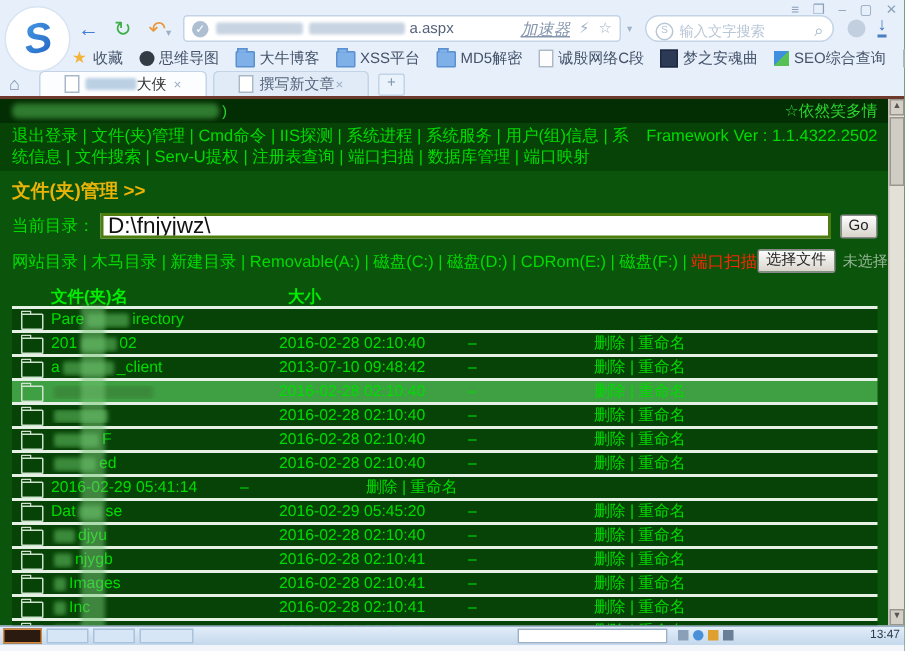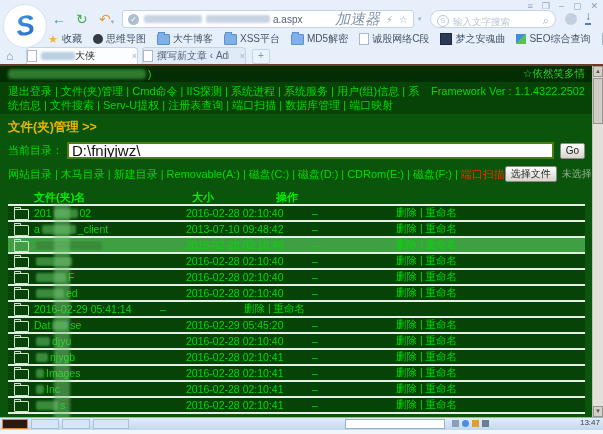--- a/index.html
+++ b/index.html
@@ -22,21 +22,21 @@
   .ic-refresh{left:76px;color:#3fae49}
   .ic-undo{left:99px;color:#e8993d}
   .ic-undo small{font-size:7px;color:#9fb0c4}
   .addressbar{position:absolute;left:122px;top:2px;width:292px;height:18px;background:#fff;
               border:1px solid #c3d4e6;border-radius:3px;display:flex;align-items:center;padding:0 5px;box-sizing:border-box}
   .shield{width:11px;height:11px;border-radius:50%;background:#aebfd2;color:#fff;font-size:8px;line-height:11px;
           text-align:center;margin-right:5px;flex:0 0 auto}
   .blob{display:inline-block;height:8px;border-radius:2px;background:#c9d4e2;filter:blur(1.2px);vertical-align:middle}
   .url-suffix{font-size:10px;color:#55637a;margin-left:3px;white-space:nowrap}
   .addr-right{margin-left:auto;display:flex;align-items:center;gap:6px}
-  .accel{font-size:15px;font-style:italic;color:#8696ad;white-space:nowrap}
+  .accel{font-size:11px;font-style:italic;color:#8696ad;text-decoration:underline;white-space:nowrap}
   .addr-right .g{color:#9fb3c8;font-size:10px}
   .caret-out{position:absolute;left:418px;top:7px;font-size:7px;color:#9fb3c8}
   .searchbox{position:absolute;left:430px;top:2px;width:126px;height:18px;background:#fff;border:1px solid #c3d4e6;
              border-radius:10px;display:flex;align-items:flex-end;padding:0 6px;box-sizing:border-box}
   .s-ic{width:10px;height:10px;border-radius:50%;border:1px solid #b9c6d6;color:#b9c6d6;font-size:7px;line-height:10px;
         text-align:center;margin-right:4px;flex:0 0 auto}
   .searchbox input{border:none;outline:none;width:78px;font-size:9.5px;color:#445;background:transparent;padding:0}
   .searchbox input::placeholder{color:#b9c6d6}
   .mag{margin-left:auto;color:#9fb3c8;font-size:11px}
   .globe{position:absolute;left:565px;top:5px;width:12px;height:12px;border-radius:50%;background:#c2cfde}
@@ -50,21 +50,21 @@
   .bi-github{width:10px;height:10px;border-radius:50%;background:#333c45}
   .bi-folder{background:#7fb0e8;border:1px solid #5a8fd0;border-radius:1px;position:relative}
   .bi-folder::before{content:"";position:absolute;top:-3px;left:0;width:5px;height:2px;background:#7fb0e8;border:1px solid #5a8fd0;border-bottom:none}
   .bi-page{width:8px;height:10px;background:#fdfdfd;border:1px solid #aab8c8}
   .bi-dark{width:10px;height:10px;background:#2c3a55;border:1px solid #1d2840}
   .bi-color{width:10px;height:10px;background:linear-gradient(135deg,#3f8fe0 50%,#57c057 50%)}
 
   .tabbar{position:absolute;left:0;top:47px;right:0;height:17px}
   .home-ic{position:absolute;left:6px;top:2px;color:#7d93ab;font-size:12px;cursor:pointer}
   .tab{position:absolute;top:0;height:17px;border:1px solid #c3d4e6;border-bottom:none;border-radius:4px 4px 0 0;
-       display:flex;align-items:center;padding:0 0;box-sizing:border-box;font-size:10px;cursor:pointer}
+       display:flex;align-items:center;padding:0 16px;box-sizing:border-box;font-size:10px;cursor:pointer}
   .tab-active{left:26px;width:112px;background:#fcfdfe;color:#333}
   .tab-2{left:142px;width:104px;background:#e0ebf7;color:#56647a}
   .tab .fav{width:8px;height:10px;background:#fff;border:1px solid #a8b8c8;margin-right:4px;flex:0 0 auto}
   .tab .x{margin-left:auto;color:#9fb0c4;font-size:9px}
   .tab-title{white-space:nowrap;overflow:hidden;max-width:72px}
   .newtab{position:absolute;left:252px;top:2px;width:16px;height:13px;border:1px solid #c3d4e6;border-radius:2px;
           background:#eaf2fb;color:#7d93ab;font-size:10px;line-height:12px;text-align:center;cursor:pointer}
   .loadline{position:absolute;left:0;top:64px;width:603px;height:2px;background:#6e3a2e}
 
   
@@ -250,21 +250,33 @@
 
       </span>
     </div>
 
     <div class="ftable" id="file-table">
       <div class="stripe"></div>
     <div class="frow hdr">
           <div class="c0"></div>
           <div class="c1">文件(夹)名</div>
           <div class="c3">大小</div>
-          <div class="c4">操作</div>
+        </div>
+        <div class="frow">
+          <div class="c0">
+            <span class="fld"></span>
+          </div>
+          <div class="c1">
+            <span class="fname">Pare</span>
+            <span class="nblob" style="width: 28px;"></span>
+            <span class="fname">irectory</span>
+          </div>
+          <div class="c2"></div>
+          <div class="c3"></div>
+          <div class="c4"></div>
         </div>
         <div class="frow">
           <div class="c0">
             <span class="fld"></span>
           </div>
           <div class="c1">
             <span class="fname">201</span>
             <span class="nblob" style="width: 24px;"></span>
             <span class="fname">02</span>
           </div>

